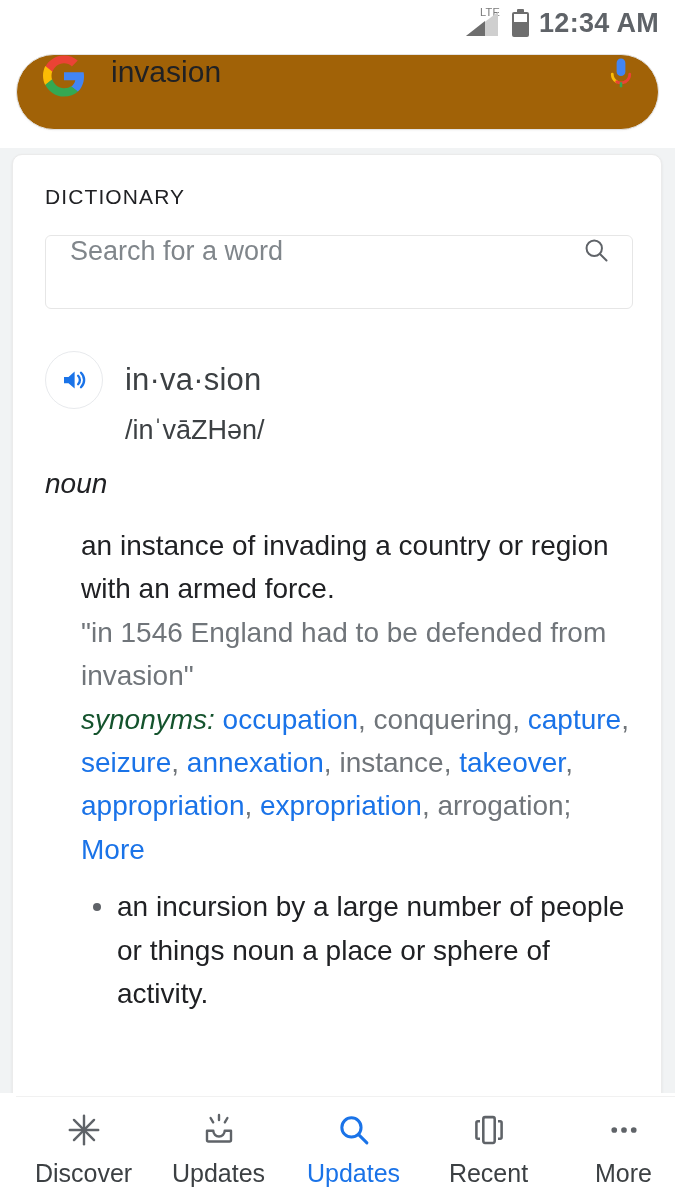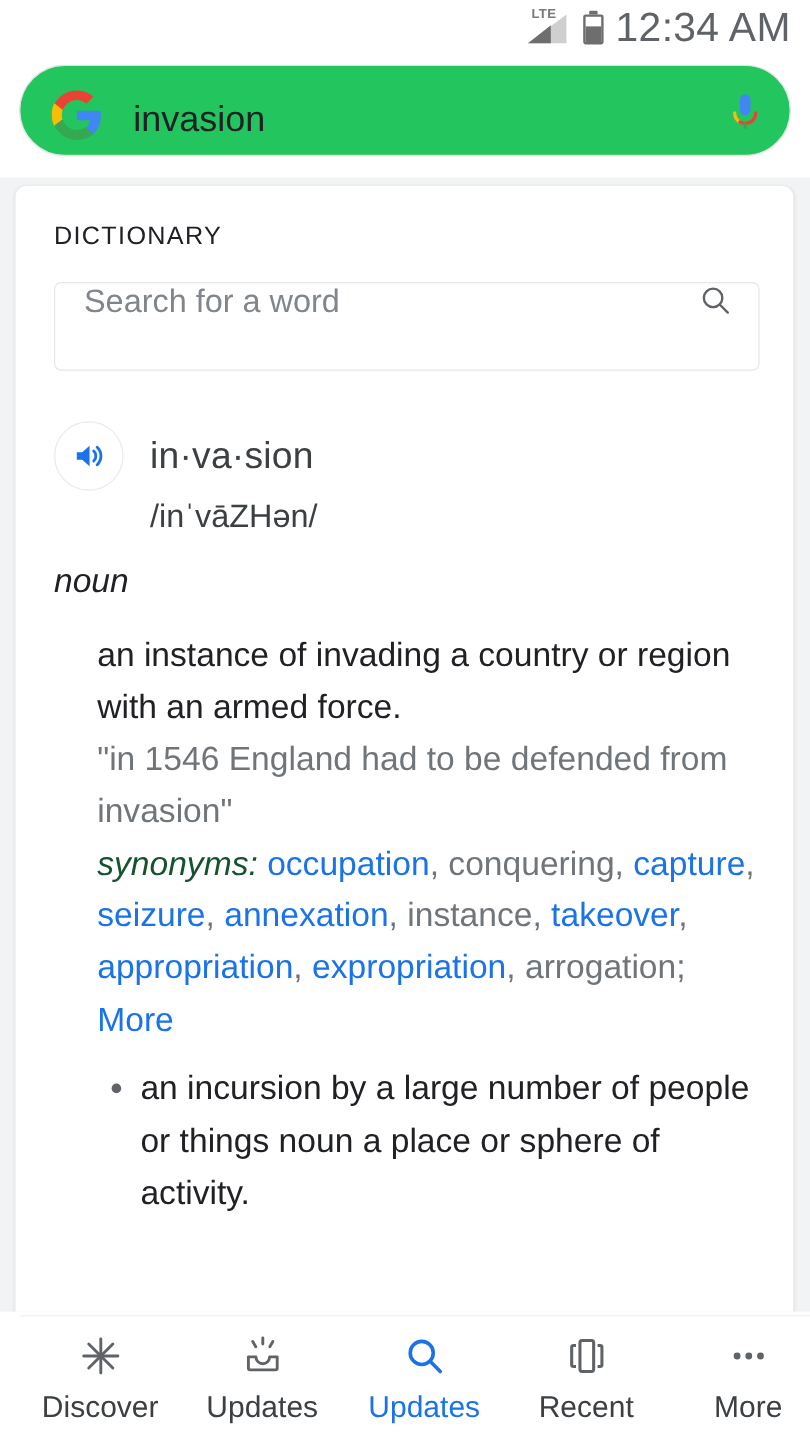--- a/index.html
+++ b/index.html
@@ -12,22 +12,22 @@
   .phone { position: relative; width: 675px; height: 1200px; background: #fff; }
 
   
   .statusbar {
     height: 46px; display: flex; align-items: center;
     justify-content: flex-end; padding-right: 16px; gap: 10px;
     background: #fff;
   }
   .sb-lte { position: relative; width: 38px; height: 30px; }
   .sb-lte .lte-txt {
-    position: absolute; top: -1px; left: 5px;
-    font-size: 11px; font-weight: bold; color: #7a7a7a;
+    position: absolute; top: -1px; left: 16px;
+    font-size: 11px; font-weight: normal; color: #7a7a7a;
     letter-spacing: .2px; line-height: 11px;
   }
   .sb-lte .tri-bg {
     position: absolute; bottom: 2px; left: 2px;
     width: 0; height: 0;
     border-left: 32px solid transparent; border-bottom: 24px solid #cfcfcf;
   }
   .sb-lte .tri-fg {
     position: absolute; bottom: 2px; left: 2px;
     width: 0; height: 0;
@@ -39,28 +39,28 @@
     border: 2px solid #6e6e6e; border-radius: 2px; background: #fff;
   }
   .sb-batt .fill {
     position: absolute; bottom: 2px; left: 2px; width: 13px; height: 13px;
     background: #6e6e6e;
   }
   .sb-batt .cap {
     position: absolute; top: 0; left: 5px; width: 7px; height: 3px;
     background: #6e6e6e; border-radius: 1px 1px 0 0;
   }
-  .sb-time { font-size: 34px; color: #5f6368; font-weight: 400; letter-spacing: .3px; }
+  .sb-time { font-size: 27px; color: #5f6368; font-weight: 700; letter-spacing: .3px; }
 
   
   .searchbar-wrap { padding: 8px 16px 18px 16px; background: #fff; }
   .searchbar {
     height: 76px; border: 1px solid #e3e3e3; border-radius: 40px;
-    display: flex; align-items: flex-end; padding: 0 22px 12px 26px;
-    background: #22c55e; box-shadow: 0 1px 2px rgba(0,0,0,.04);
+    display: flex; align-items: flex-start; padding: 0 22px 0 26px;
+    background: #a16207; box-shadow: 0 1px 2px rgba(0,0,0,.04);
   }
   .glogo { width: 42px; height: 42px; flex: 0 0 42px; }
   .sq-value {
     flex: 1; margin-left: 26px; font-size: 30px; color: #202124;
     white-space: nowrap; overflow: hidden;
   }
   .mic { width: 30px; height: 42px; flex: 0 0 30px; }
 
   
   .card-area { position: relative; height: 945px; background: #f1f3f4; overflow: hidden; }

